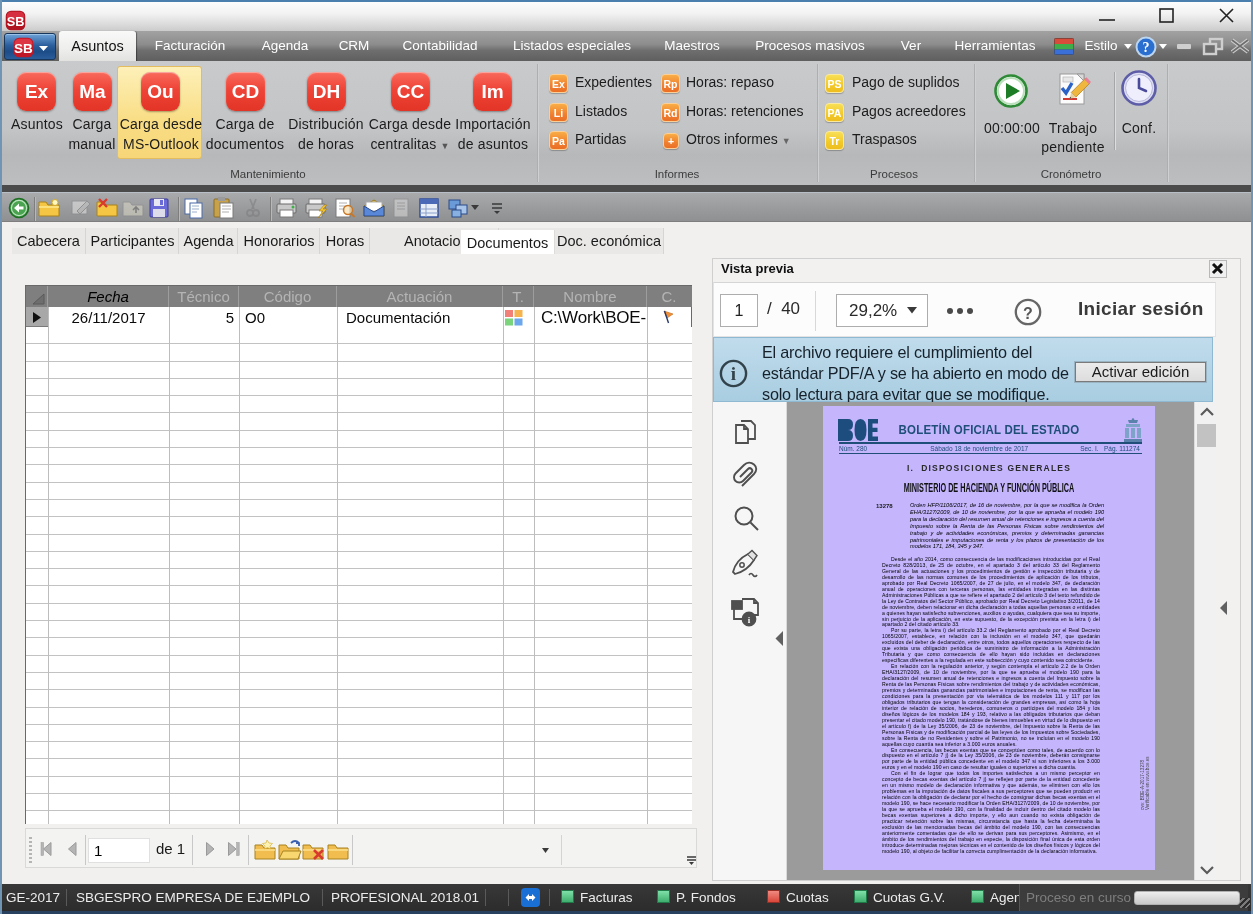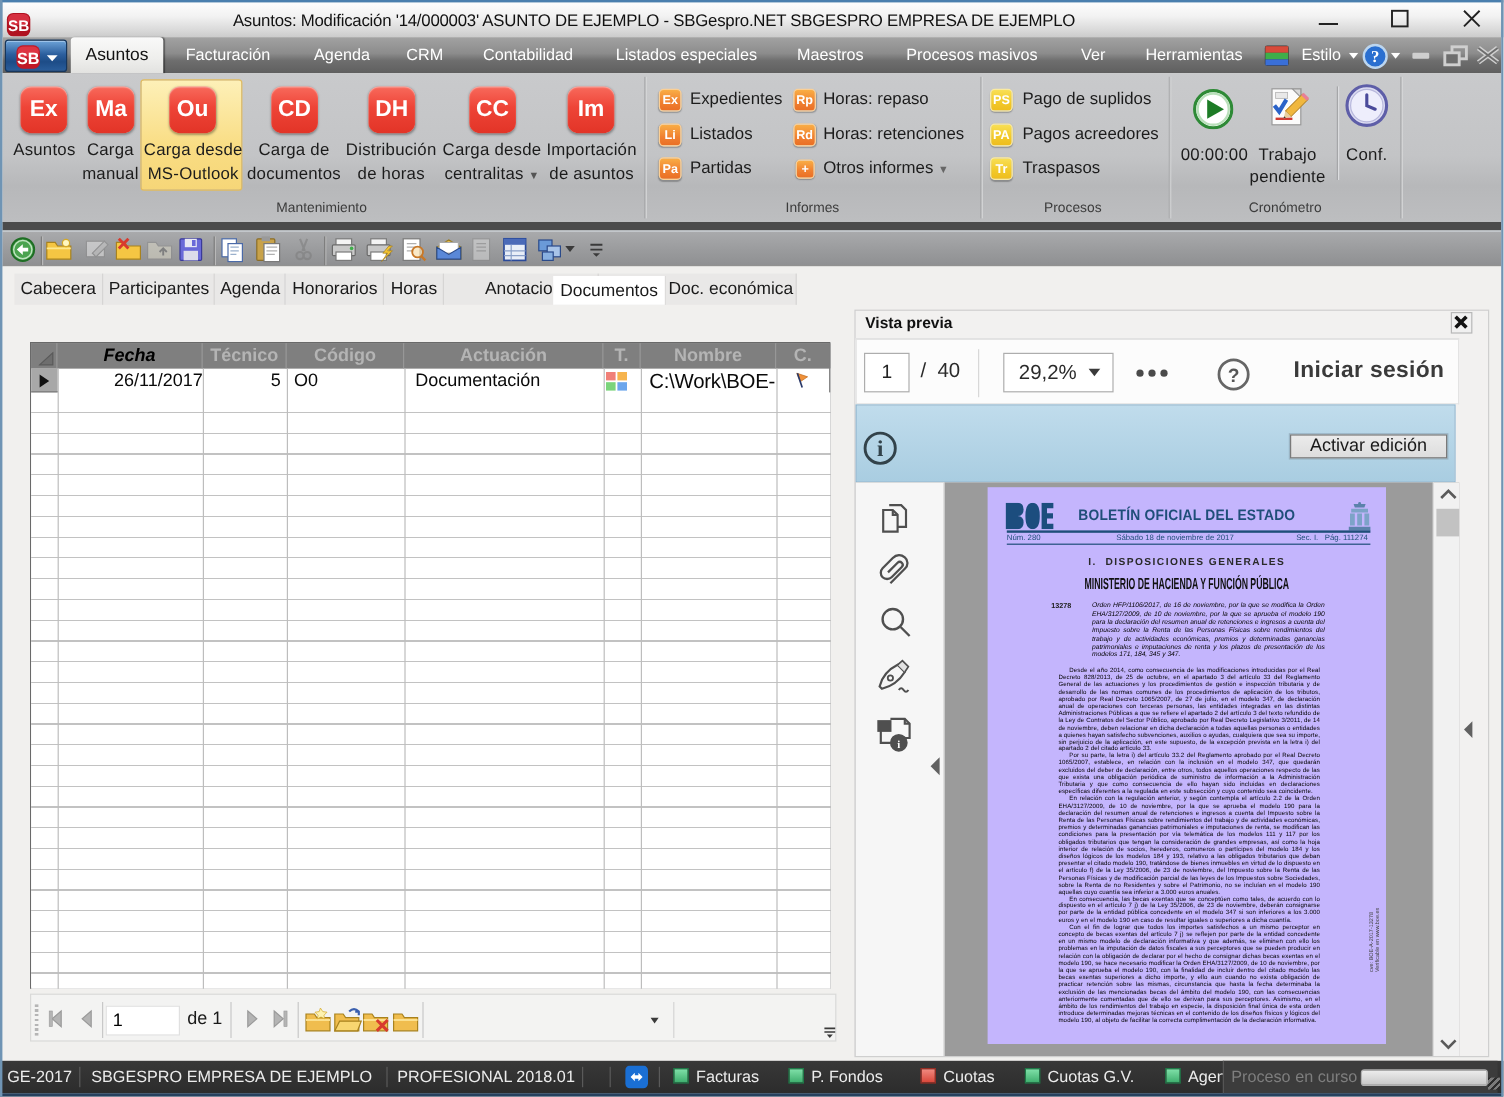--- a/index.html
+++ b/index.html
@@ -26,21 +26,21 @@
 #darksep{position:absolute;left:2px;top:185px;width:1249px;height:7px;background:#4b4b4b}
 #toolbar{position:absolute;left:2px;top:192px;width:1249px;height:30px;background:linear-gradient(#a9aaac,#9a9b9d 55%,#8f9092);border-top:1px solid #b8bfc6;border-bottom:1px solid #7e7e7e}
 .tsep{position:absolute;top:4px;height:24px;width:1px;background:#7e7e7e;box-shadow:1px 0 0 #b8b8b8}
 
 #content{position:absolute;left:2px;top:222px;width:1249px;height:662px;background:#f1f0ee}
 
 .ftab{position:absolute;top:6px;height:26px;font-size:14.5px;color:#1a1a1a;text-align:center;line-height:27px;border-right:1px solid #d6d5d4}
 .ftab.sel{top:8px;height:24px;background:#fff;z-index:3;border-right:none;box-shadow:1px 0 0 #dddcdb}
 
 #grid{position:absolute;left:23px;top:63px;width:667px;height:539px;background:#fff;border:1px solid #696969}
-.gh{position:absolute;top:0;height:21px;background:#7f7f7f;color:#b4b4b4;font-size:15px;font-weight:bold;text-align:center;line-height:21px;border-right:1px solid #9d9d9d}
+.gh{position:absolute;top:0;height:21px;background:#7f7f7f;color:#b4b4b4;font-size:15px;font-weight:normal;text-align:center;line-height:21px;border-right:1px solid #9d9d9d}
 .gv{position:absolute;top:0;width:1px;height:539px;background:#bdbdbd}
 .gd{position:absolute;top:22px;height:19px;font-size:15px;color:#0a0a0a;line-height:19px}
 
 #navbar{position:absolute;left:23px;top:606px;width:672px;height:40px;background:#f3f3f2;border:1px solid #d9d9d8}
 .navtxt{position:absolute;top:12px;font-size:13.5px;color:#1a1a1a}
 
 #vista{position:absolute;left:710px;top:36px;width:529px;height:623px;background:#f2f1f0;border:1px solid #cfcfcf}
 #vp-title{position:absolute;left:8px;top:2px;font-size:13px;font-weight:bold;color:#111}
 #vp-toolbar{position:absolute;left:0;top:23px;width:503px;height:55px;background:#fcfcfc;border:1px solid #e3e3e3;border-top:1px solid #d5d5d5}
 #vp-blue{position:absolute;left:0;top:78px;width:500px;height:65px;background:linear-gradient(#c0dcec,#a9cde1);border:1px solid #8fb8d2}
@@ -53,21 +53,20 @@
 #statusbar{position:absolute;left:0;top:884px;width:1253px;height:27px;background:linear-gradient(#383838,#2c2c2c);color:#e8e8e8;font-size:13.5px}
 #statusbar .sep{position:absolute;top:5px;width:1px;height:17px;background:#5a5a5a}
 #bottomborder{position:absolute;left:0;top:911px;width:1253px;height:3px;background:#27415e}
 .sq{position:absolute;top:6px;width:13px;height:13px;background:linear-gradient(#7fe0a8,#3fae6e);border:1px solid #1f7a48}
 .sq.red{background:linear-gradient(#f08a80,#d9473a);border:1px solid #952d24}
 .stxt{position:absolute;top:6px;font-size:13.5px;color:#ececec;white-space:nowrap}
 </style></head>
 <body>
 
 <div id="titlebar">
-  <div id="title-text">Asuntos: Modificación '14/000003' ASUNTO DE EJEMPLO - SBGespro.NET SBGESPRO EMPRESA DE EJEMPLO</div>
   <svg class="abs" style="left:3px;top:8px" width="21" height="21" viewBox="0 0 28 28">
       <rect x="1" y="1" width="26" height="26" rx="7" fill="#b01220"></rect>
       <rect x="2.2" y="2.2" width="23.6" height="12" rx="6" fill="#d63040"></rect>
       <text x="14" y="21" font-size="17" font-weight="bold" fill="#fff" text-anchor="middle" font-family="Liberation Sans">SB</text>
     </svg>
   <svg class="winbtn" style="left:1095px;top:8px" width="22" height="16">
       <line x1="2" y1="10" x2="18" y2="10" stroke="#222" stroke-width="1.6"></line>
     </svg>
   <svg class="winbtn" style="left:1155px;top:4px" width="22" height="20">
       <rect x="3" y="3" width="13" height="13" fill="none" stroke="#222" stroke-width="1.6"></rect>
@@ -335,21 +334,21 @@
     <div class="gv" style="left:213px;top:21px;height:517px"></div>
     <div class="gv" style="left:311px;top:21px;height:517px"></div>
     <div class="gv" style="left:477px;top:21px;height:517px"></div>
     <div class="gv" style="left:508px;top:21px;height:517px"></div>
     <div class="gv" style="left:621px;top:21px;height:517px"></div>
 
     <div style="position:absolute;left:0;top:21px;width:22px;height:20px;background:#a8a8a8;border-bottom:1px solid #7a7a7a"></div>
     <svg class="abs" style="left:6px;top:25px" width="10" height="13">
         <path d="M1 1 L9 6.5 L1 12 Z" fill="#111"></path>
       </svg>
-    <div class="gd" style="left:22px;width:121px;text-align:right">26/11/2017</div>
+    <div class="gd" style="left:22px;width:121px;text-align:center">26/11/2017</div>
     <div class="gd" style="left:143px;width:65px;text-align:right">5</div>
     <div class="gd" style="left:219px">O0</div>
     <div class="gd" style="left:320px">Documentación</div>
     <svg class="abs" style="left:478px;top:23px" width="20" height="17">
         <rect x="1" y="1" width="8" height="7" fill="#f08078"></rect>
         <rect x="10.5" y="1" width="8" height="7" fill="#f6b44e"></rect>
         <rect x="1" y="9.5" width="8" height="7" fill="#7bd47b"></rect>
         <rect x="10.5" y="9.5" width="8" height="7" fill="#6ca6ec"></rect>
       </svg>
     <div class="gd" style="left:515px;width:107px;overflow:hidden;font-size:17px;letter-spacing:-.2px">C:\Work\BOE-A-</div>
@@ -433,20 +432,21 @@
           <circle cx="14" cy="14" r="12.2" fill="none" stroke="#666" stroke-width="2.3"></circle>
           <text x="14" y="20.5" font-size="16" font-weight="bold" fill="#555" text-anchor="middle" font-family="Liberation Sans">?</text>
         </svg>
       <div class="abs" style="left:364px;top:15px;font-size:19px;color:#3a3a3a;font-weight:bold;letter-spacing:.3px">Iniciar sesión</div>
     </div>
     <div id="vp-blue">
       <svg class="abs" style="left:5px;top:21px" width="29" height="29">
           <circle cx="14.5" cy="14.5" r="12.6" fill="none" stroke="#32424a" stroke-width="2.4"></circle>
           <text x="14.5" y="21" font-size="19" font-weight="bold" fill="#32424a" text-anchor="middle" font-family="Liberation Serif">i</text>
         </svg>
+      <div class="abs" style="left:48px;top:4px;font-size:16.2px;color:#16212b;line-height:21px;letter-spacing:-.2px">El archivo requiere el cumplimiento del<br>estándar PDF/A y se ha abierto en modo de<br>solo lectura para evitar que se modifique.</div>
       <div class="abs" style="left:360px;top:23px;width:133px;height:22px;background:linear-gradient(#ececec,#dcdcdc);border:1px solid #9ab4c4;outline:1px solid #7a7a7a;outline-offset:-2px;font-size:15px;text-align:center;line-height:20px;color:#1a1a1a">Activar edición</div>
     </div>
     <div id="vp-pdf">
       <div id="vp-side">
         <svg class="abs" style="left:18px;top:16px" width="30" height="30" fill="none" stroke="#4f4f4f" stroke-width="1.8">
             <path d="M5 7 L5 25 L17 25 L17 11 L13 7 Z"></path>
             <path d="M10 3 L20 3 L24 7 L24 21 L17 21"></path>
             <path d="M13 7 L13 11 L17 11"></path>
           </svg>
         <svg class="abs" style="left:17px;top:57px" width="32" height="32" fill="none" stroke="#4f4f4f" stroke-width="1.9">

